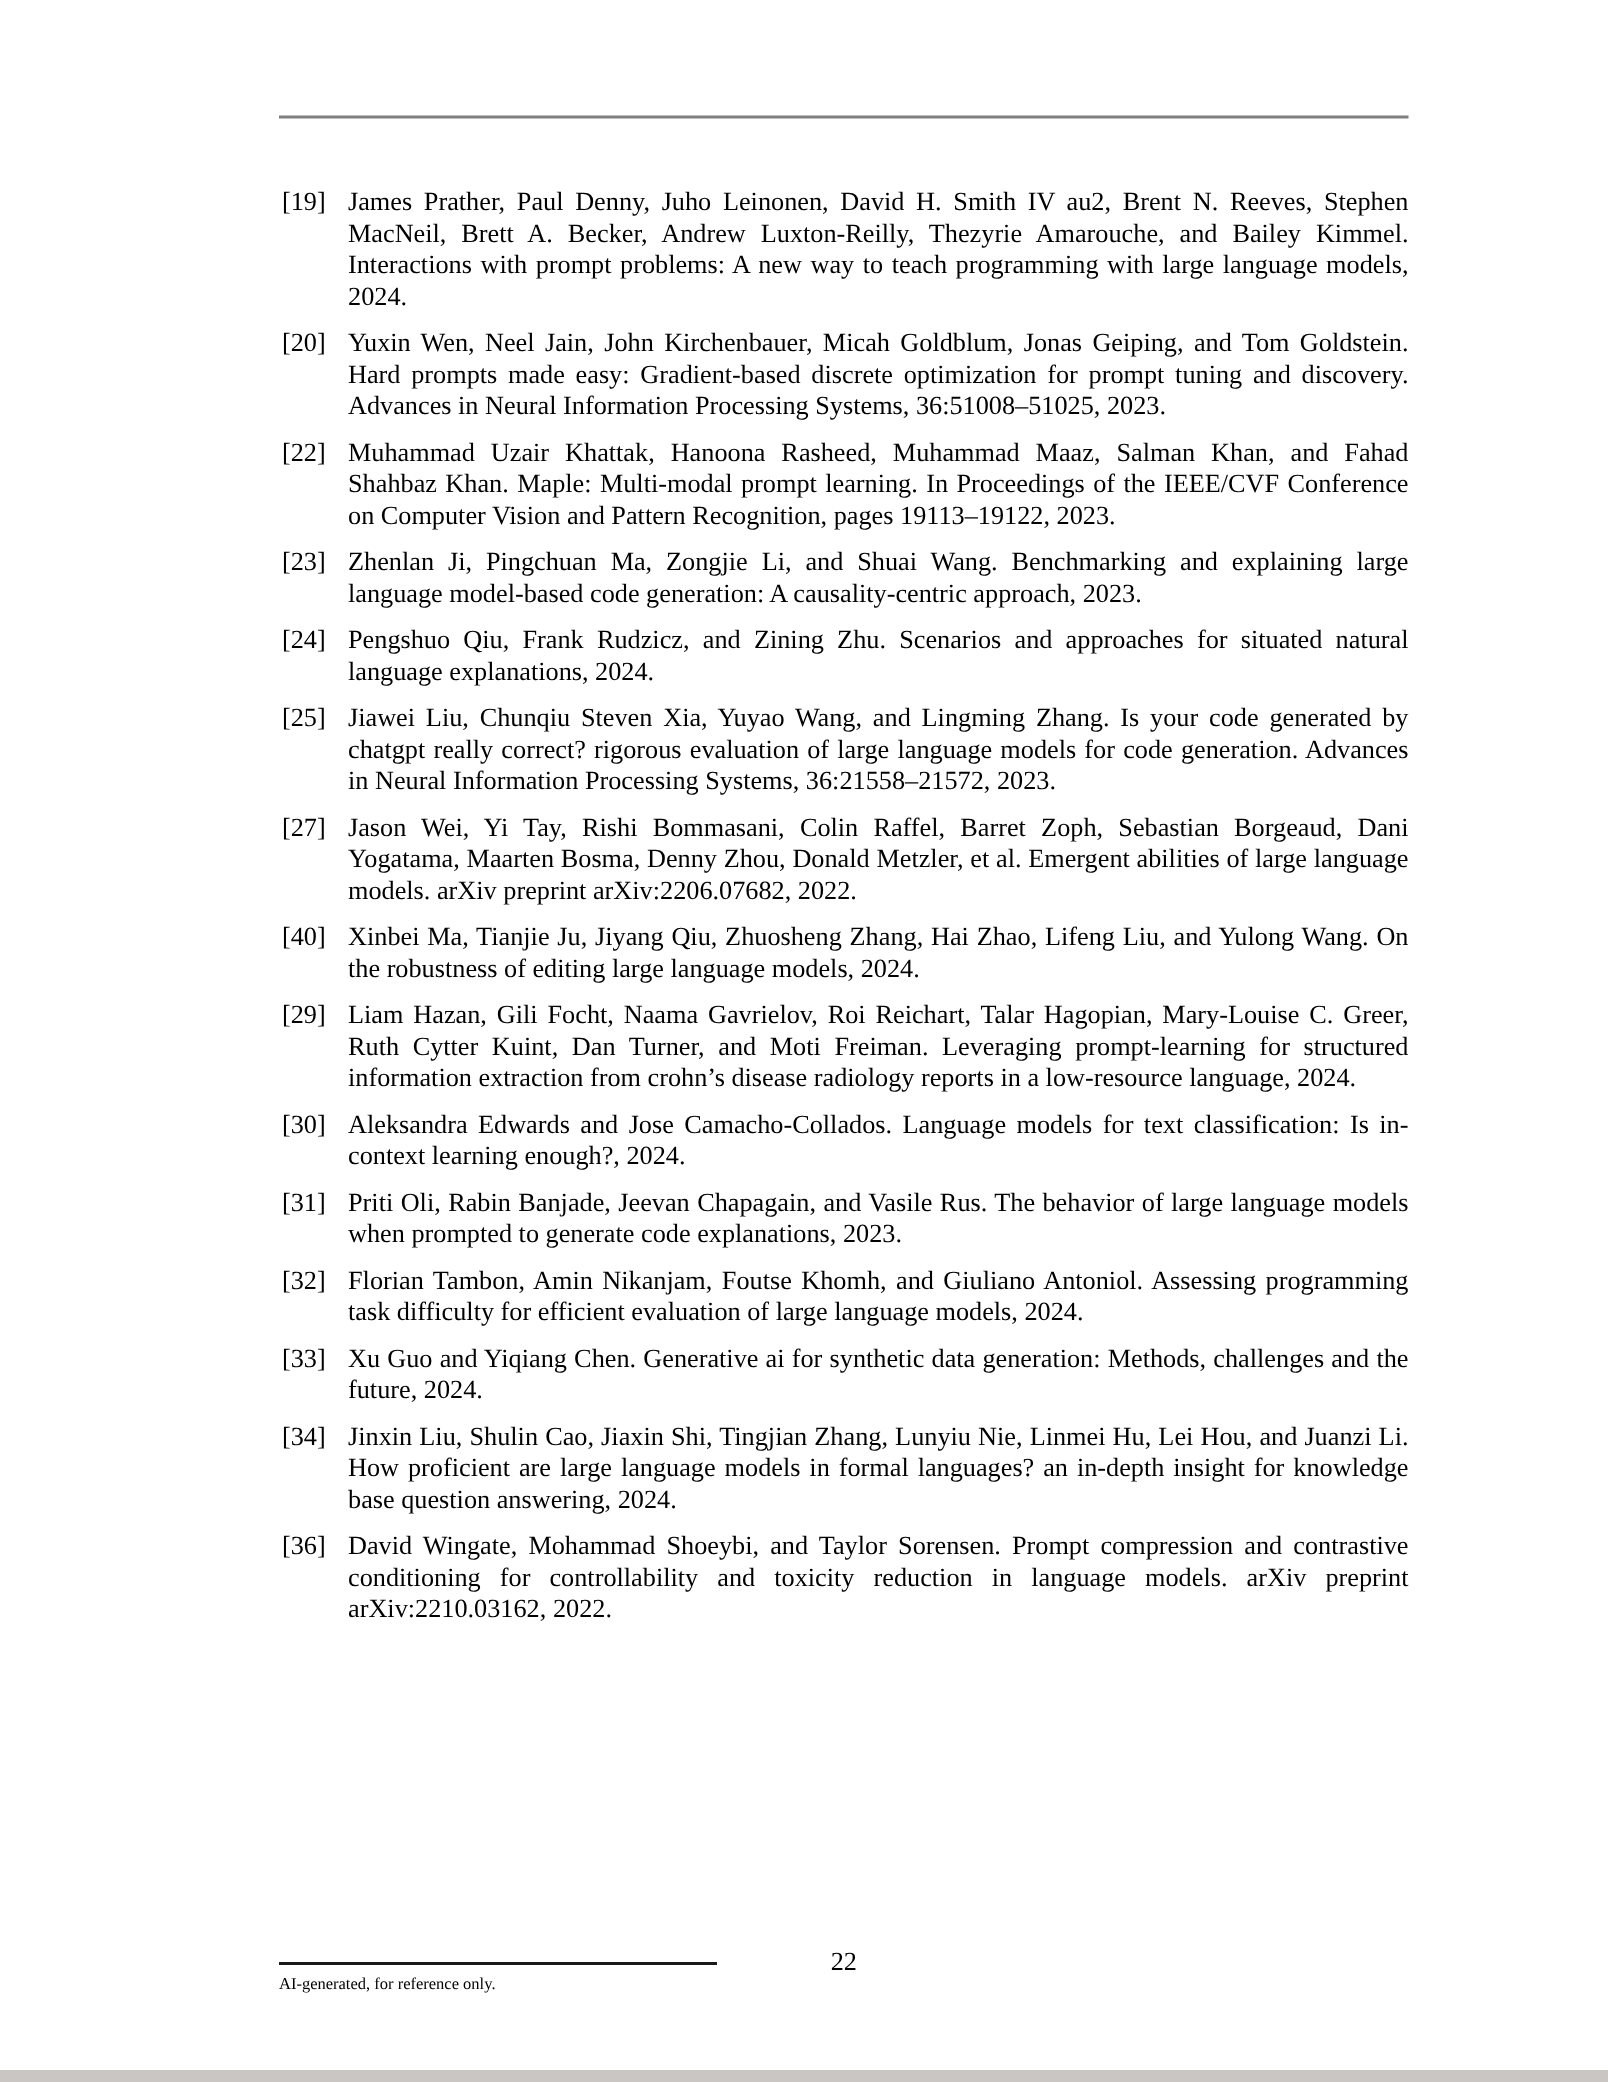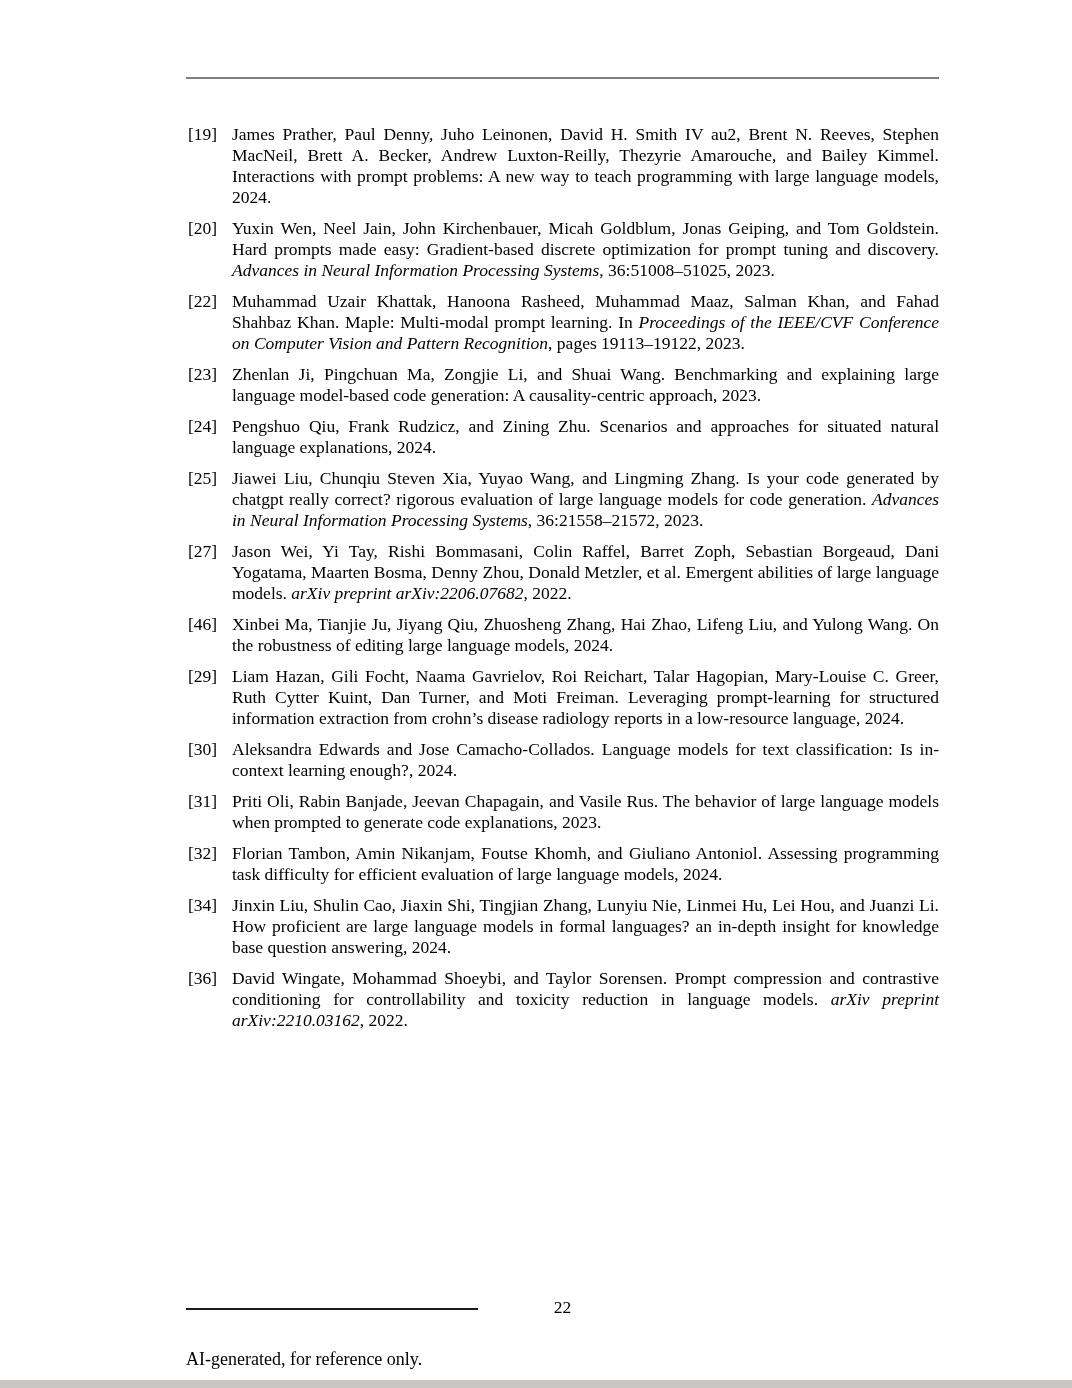--- a/index.html
+++ b/index.html
@@ -38,36 +38,35 @@
   }
   .ref-label {
     flex: none;
     width: 44px;
   }
   .ref-body {
     flex: 1;
     text-align: justify;
   }
   .seg { }
-  .seg.italic { font-style: italic; }
+  .seg.italic { }
   .footnote-rule {
     position: absolute;
     left: 186px;
     top: 1308px;
     width: 292px;
     height: 2px;
     background: #1a1a1a;
   }
   .footnote-text {
     position: absolute;
     left: 186px;
     top: 1314px;
-    font-size: 18px;
+    font-size: 11px;
     line-height: 18px;
-    margin-top: 36px;
   }
   .page-number {
     position: absolute;
     left: 186px;
     top: 1297px;
     width: 753px;
     text-align: center;
     font-size: 17.5px;
     line-height: 21px;
     font-family: Liberation Serif, serif;
@@ -109,40 +108,44 @@
     </div>
     <div class="ref-entry">
       <span class="ref-label">[25]</span>
       <div class="ref-body"><span class="seg">Jiawei Liu, Chunqiu Steven Xia, Yuyao Wang, and Lingming Zhang. Is your code generated by chatgpt really correct? rigorous evaluation of large language models for code generation. </span><span class="seg italic">Advances in Neural Information Processing Systems</span><span class="seg">, 36:21558–21572, 2023.</span></div>
     </div>
     <div class="ref-entry">
       <span class="ref-label">[27]</span>
       <div class="ref-body"><span class="seg">Jason Wei, Yi Tay, Rishi Bommasani, Colin Raffel, Barret Zoph, Sebastian Borgeaud, Dani Yogatama, Maarten Bosma, Denny Zhou, Donald Metzler, et al. Emergent abilities of large language models. </span><span class="seg italic">arXiv preprint arXiv:2206.07682</span><span class="seg">, 2022.</span></div>
     </div>
     <div class="ref-entry">
-      <span class="ref-label">[46]</span>
+      <span class="ref-label">[40]</span>
       <div class="ref-body"><span class="seg">Xinbei Ma, Tianjie Ju, Jiyang Qiu, Zhuosheng Zhang, Hai Zhao, Lifeng Liu, and Yulong Wang. On the robustness of editing large language models, 2024.</span></div>
     </div>
     <div class="ref-entry">
       <span class="ref-label">[29]</span>
       <div class="ref-body"><span class="seg">Liam Hazan, Gili Focht, Naama Gavrielov, Roi Reichart, Talar Hagopian, Mary-Louise C. Greer, Ruth Cytter Kuint, Dan Turner, and Moti Freiman. Leveraging prompt-learning for structured information extraction from crohn’s disease radiology reports in a low-resource language, 2024.</span></div>
     </div>
     <div class="ref-entry">
       <span class="ref-label">[30]</span>
       <div class="ref-body"><span class="seg">Aleksandra Edwards and Jose Camacho-Collados. Language models for text classification: Is in-context learning enough?, 2024.</span></div>
     </div>
     <div class="ref-entry">
       <span class="ref-label">[31]</span>
       <div class="ref-body"><span class="seg">Priti Oli, Rabin Banjade, Jeevan Chapagain, and Vasile Rus. The behavior of large language models when prompted to generate code explanations, 2023.</span></div>
     </div>
     <div class="ref-entry">
       <span class="ref-label">[32]</span>
       <div class="ref-body"><span class="seg">Florian Tambon, Amin Nikanjam, Foutse Khomh, and Giuliano Antoniol. Assessing programming task difficulty for efficient evaluation of large language models, 2024.</span></div>
     </div>
     <div class="ref-entry">
+      <span class="ref-label">[33]</span>
+      <div class="ref-body"><span class="seg">Xu Guo and Yiqiang Chen. Generative ai for synthetic data generation: Methods, challenges and the future, 2024.</span></div>
+    </div>
+    <div class="ref-entry">
       <span class="ref-label">[34]</span>
       <div class="ref-body"><span class="seg">Jinxin Liu, Shulin Cao, Jiaxin Shi, Tingjian Zhang, Lunyiu Nie, Linmei Hu, Lei Hou, and Juanzi Li. How proficient are large language models in formal languages? an in-depth insight for knowledge base question answering, 2024.</span></div>
     </div>
     <div class="ref-entry">
       <span class="ref-label">[36]</span>
       <div class="ref-body"><span class="seg">David Wingate, Mohammad Shoeybi, and Taylor Sorensen. Prompt compression and contrastive conditioning for controllability and toxicity reduction in language models. </span><span class="seg italic">arXiv preprint arXiv:2210.03162</span><span class="seg">, 2022.</span></div>
     </div>
   </div>
 
 <div class="page-number">22</div>

